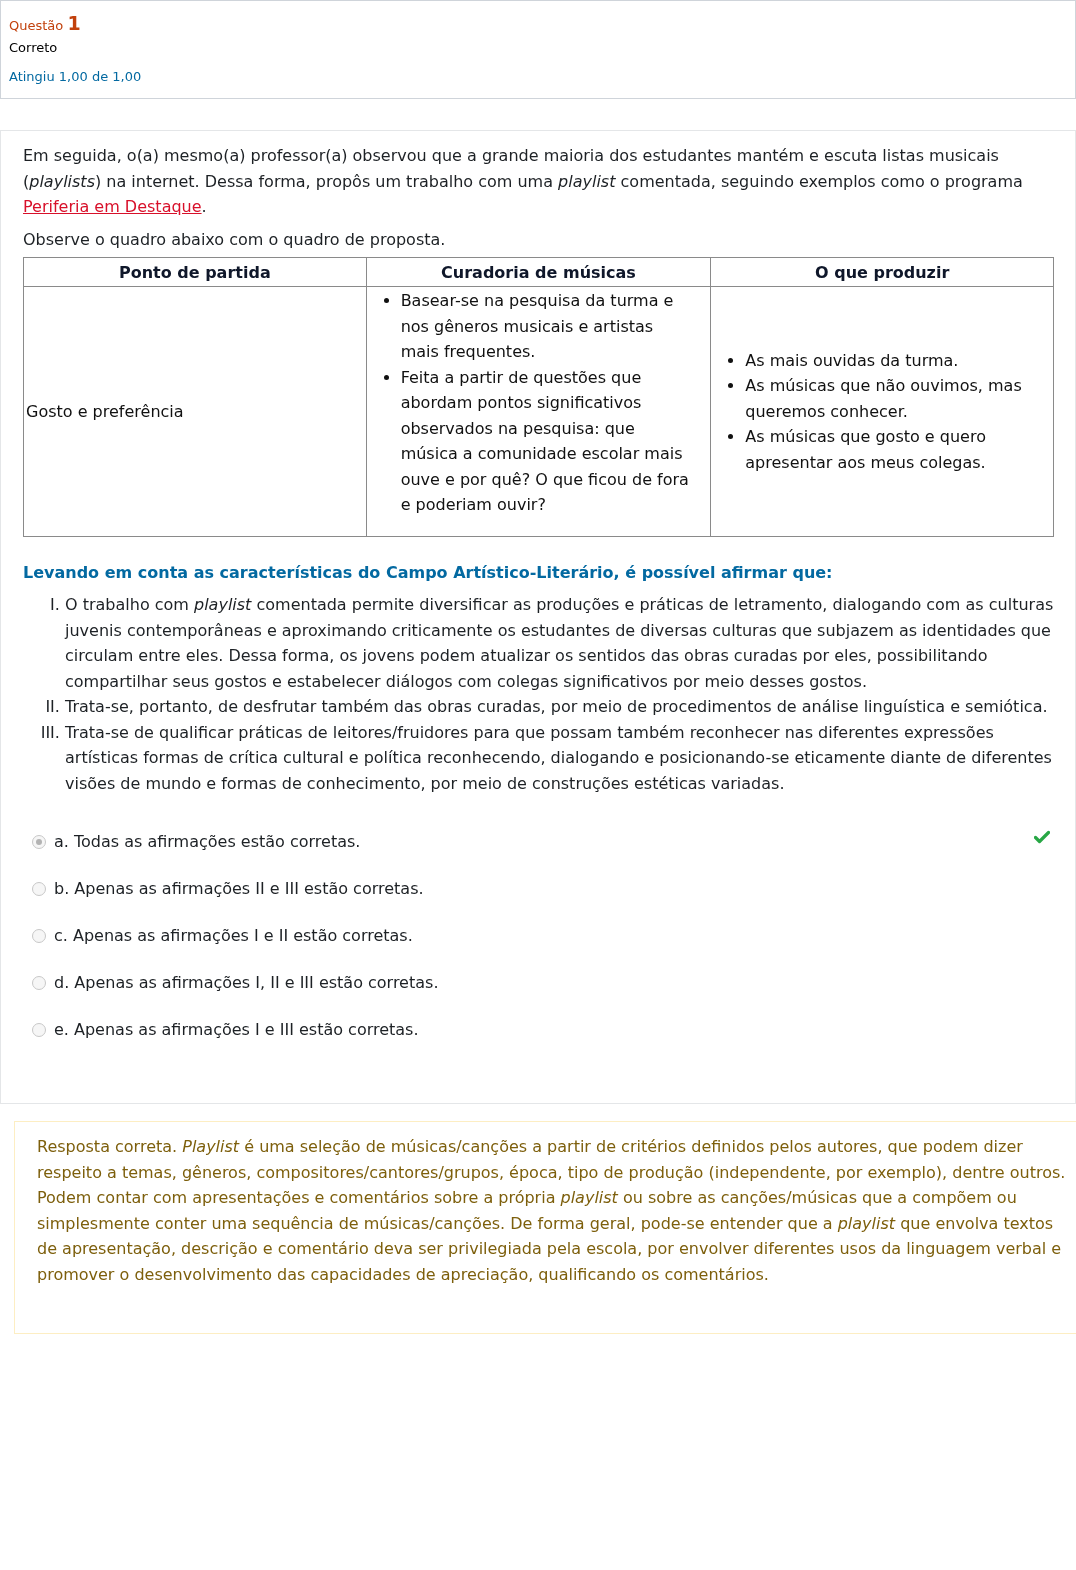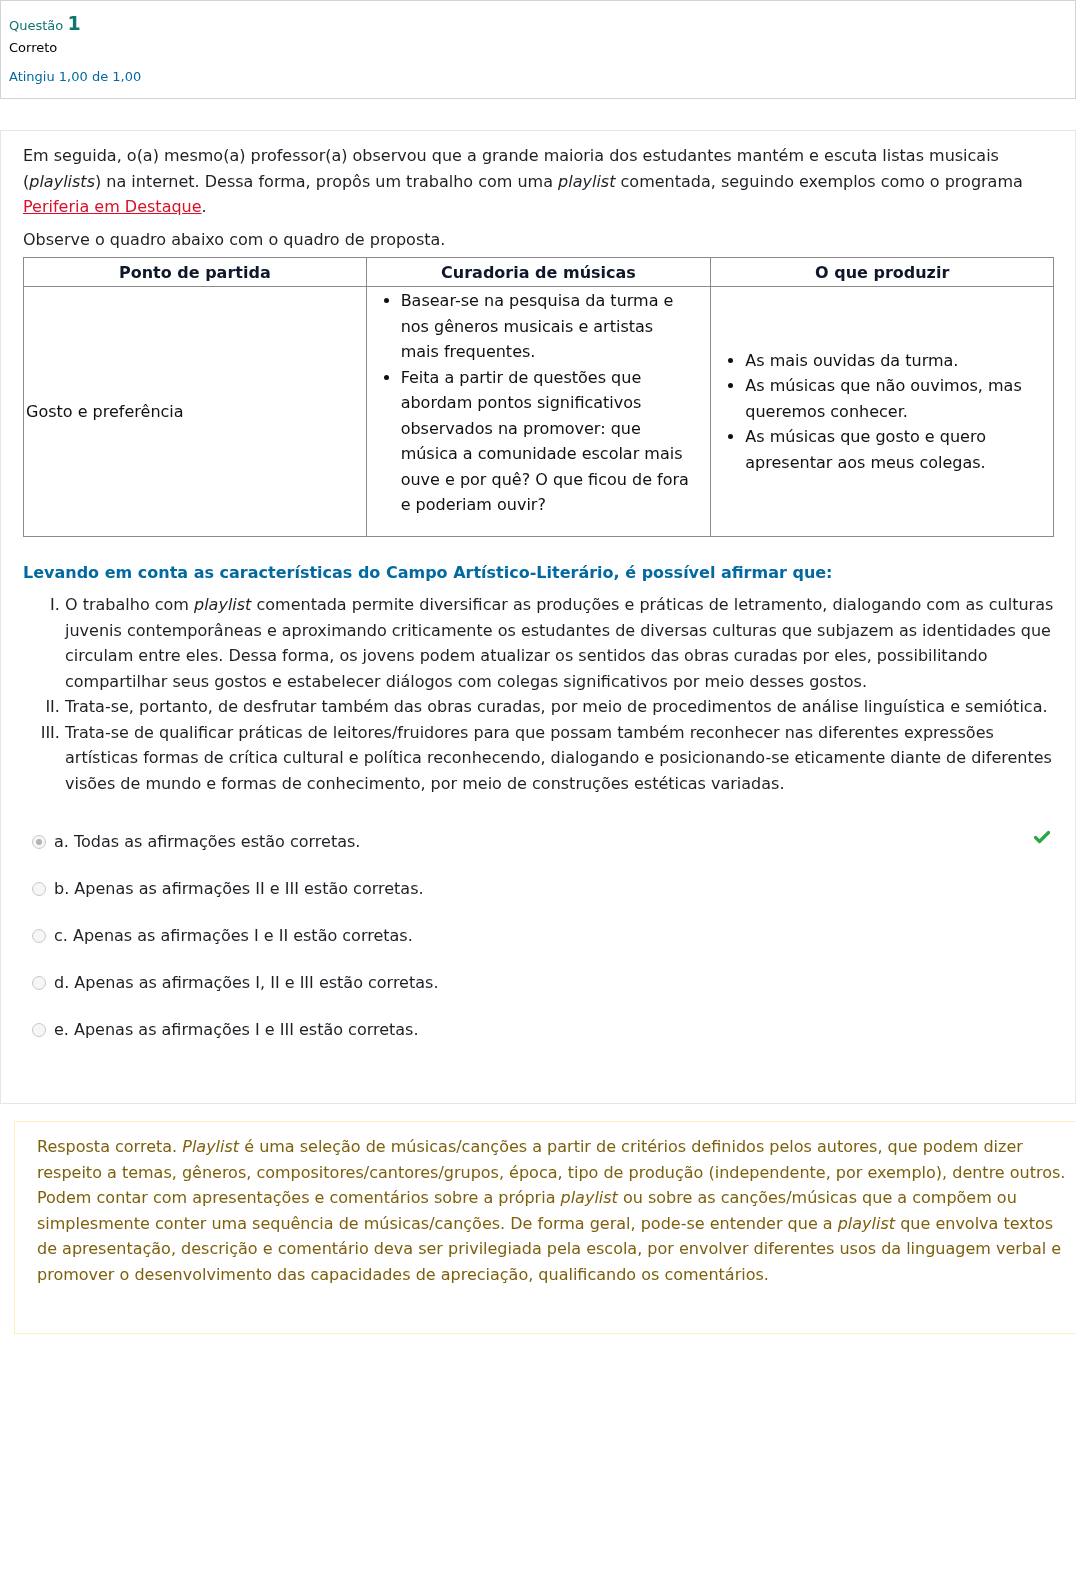--- a/index.html
+++ b/index.html
@@ -7,21 +7,21 @@
   body {
     width: 1076px; height: 1570px; position: relative; overflow: hidden;
     font-family: "DejaVu Sans", "Liberation Sans", sans-serif;
     color: #1d2125;
   }
   .info {
     position: absolute; left: 0; top: 0; width: 1076px; height: 99px;
     border: 1px solid #cfd4da; background: #fff;
     padding: 8px 8px;
   }
-  .info .qno { font-size: 13px; color: #0f766e; margin: 3px 0 0 0; height: 22px; }
+  .info .qno { font-size: 13px; color: #c2410c; margin: 3px 0 0 0; height: 22px; }
   .info .qno .num { font-size: 19px; font-weight: bold; }
   .info .state { font-size: 13px; color: #000000; margin-top: 6px; height: 22px; }
   .info .grade { font-size: 13px; color: #0369a1; margin-top: 7px; }
 
   .formulation {
     position: absolute; left: 0; top: 130px; width: 1076px; height: 974px;
     border: 1px solid #e4e6e8; background: #fff;
     padding: 12px 21px 0 22px;
   }
   .qtext p { margin: 0; font-size: 16px; line-height: 25.5px; }
@@ -97,21 +97,21 @@
         <th>Curadoria de músicas</th>
         <th>O que produzir</th>
       </tr>
     </thead>
     <tbody>
       <tr>
         <td class="c1">Gosto e preferência</td>
         <td class="c2">
           <ul>
             <li>Basear-se na pesquisa da turma e nos gêneros musicais e artistas mais frequentes.</li>
-            <li>Feita a partir de questões que abordam pontos significativos observados na promover: que música a comunidade escolar mais ouve e por quê? O que ficou de fora e poderiam ouvir?</li>
+            <li>Feita a partir de questões que abordam pontos significativos observados na pesquisa: que música a comunidade escolar mais ouve e por quê? O que ficou de fora e poderiam ouvir?</li>
           </ul>
         </td>
         <td class="c3">
           <ul>
             <li>As mais ouvidas da turma.</li>
             <li>As músicas que não ouvimos, mas queremos conhecer.</li>
             <li>As músicas que gosto e quero apresentar aos meus colegas.</li>
           </ul>
         </td>
       </tr>

